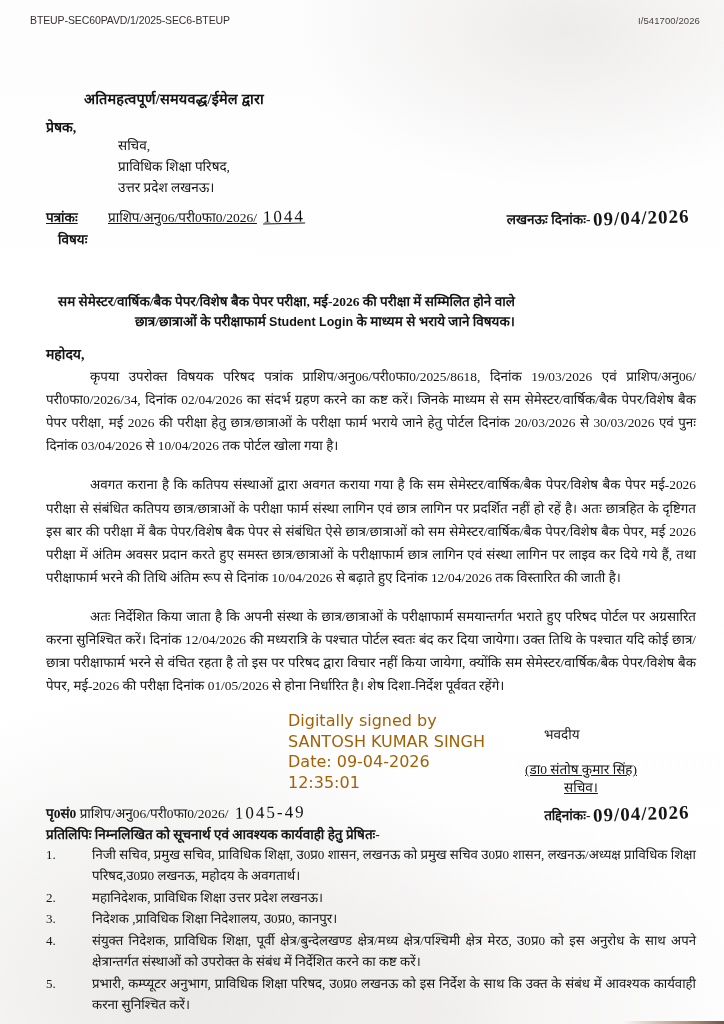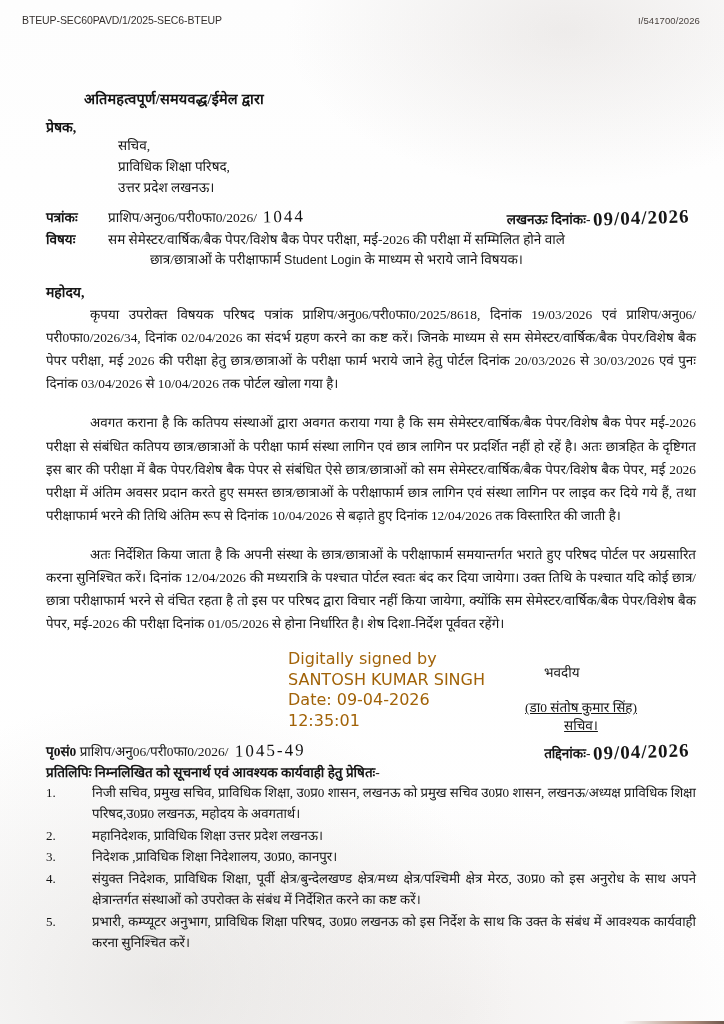--- a/index.html
+++ b/index.html
@@ -36,21 +36,21 @@
   }
 
   
   .hdr {
     position: absolute;
     top: 14px;
     left: 0; right: 0;
     display: flex;
     justify-content: space-between;
     align-items: baseline;
-    padding: 0 24px 0 22px;
+    padding: 0 24px 0 30px;
     font-family: "Liberation Sans", "DejaVu Sans", sans-serif;
     gap: 38px;
   }
   .hdr-left {
     font-size: 10.5px;
     letter-spacing: -0.1px;
     color: #35302e;
     white-space: nowrap;
   }
   .hdr-right {
@@ -94,20 +94,21 @@
   .from-block { margin-bottom: 8px; }
   .to-block { margin-bottom: 4px; }
 
   
   .meta-row {
     display: flex;
     align-items: baseline;
     margin-left: -38px;
     font-size: 13.5px;
     position: relative;
+    text-decoration: underline;
   }
   .meta-key {
     font-weight: bold;
     width: 62px;
     flex: 0 0 62px;
   }
   .meta-val { white-space: nowrap; }
   .hand {
     font-family: "Liberation Serif", "DejaVu Serif", serif;
     font-size: 17px;
@@ -132,25 +133,27 @@
     transform: rotate(-2deg);
     margin-left: 3px;
   }
 
   .vishay-row {
     display: flex;
     align-items: baseline;
     margin-left: -38px;
     margin-top: 3px;
     font-size: 13.5px;
+    flex-direction: column;
   }
   .vishay-text {
-    font-weight: normal;
+    font-weight: bold;
     line-height: 1.5;
-    text-align: center;
+    text-align: right;
+    margin-left: 12px;
   }
   .vishay-text .en { font-family: "Liberation Sans", "DejaVu Sans", sans-serif; font-size: 12.5px; }
 
   .mahoday {
     font-weight: bold;
     font-size: 14px;
     margin-left: -38px;
     margin-top: 12px;
     margin-bottom: 2px;
   }

